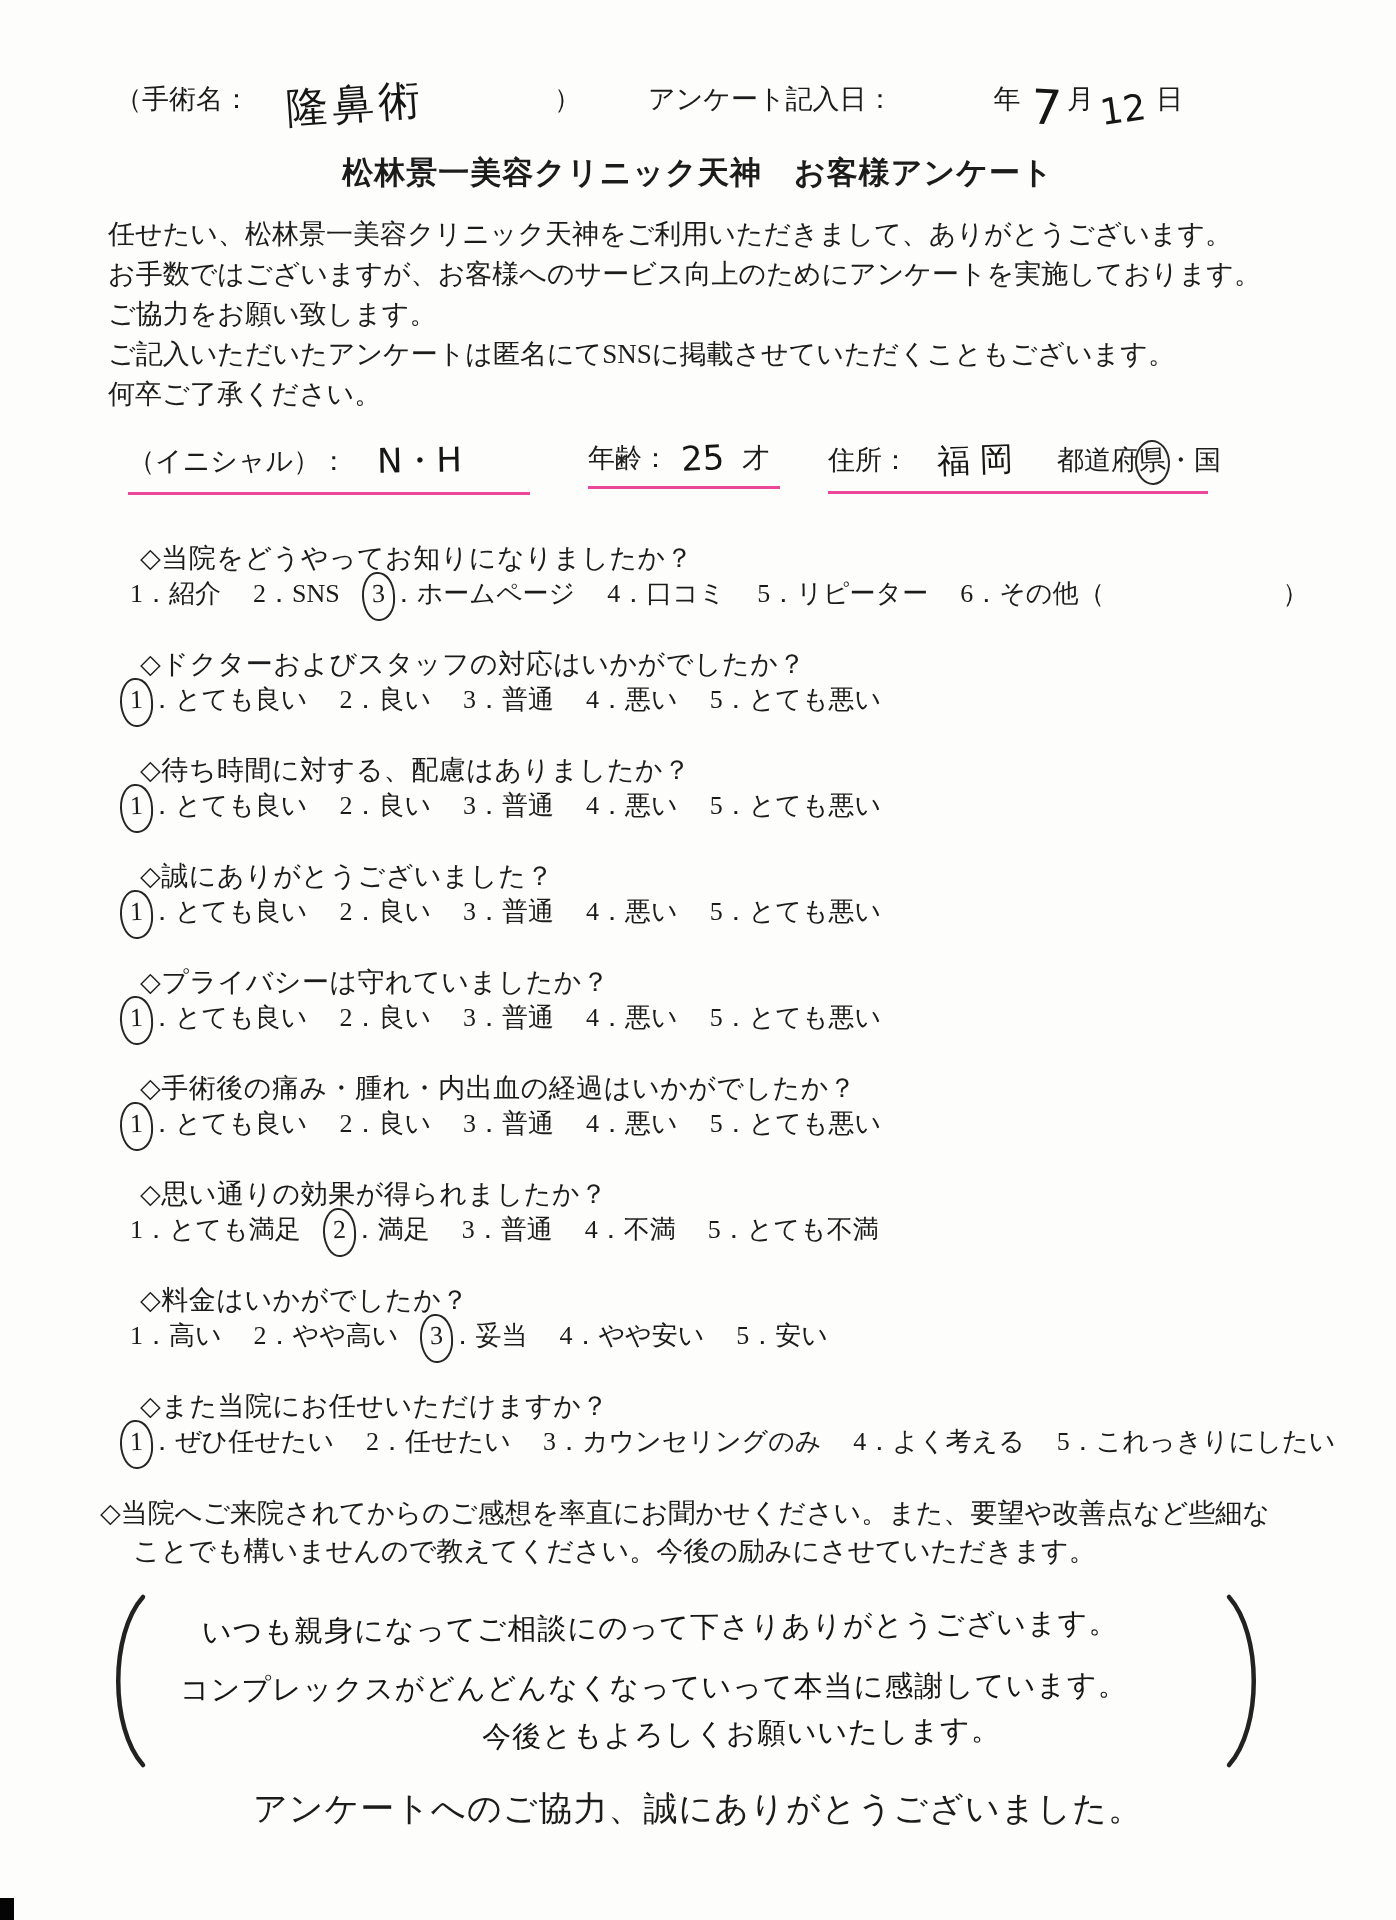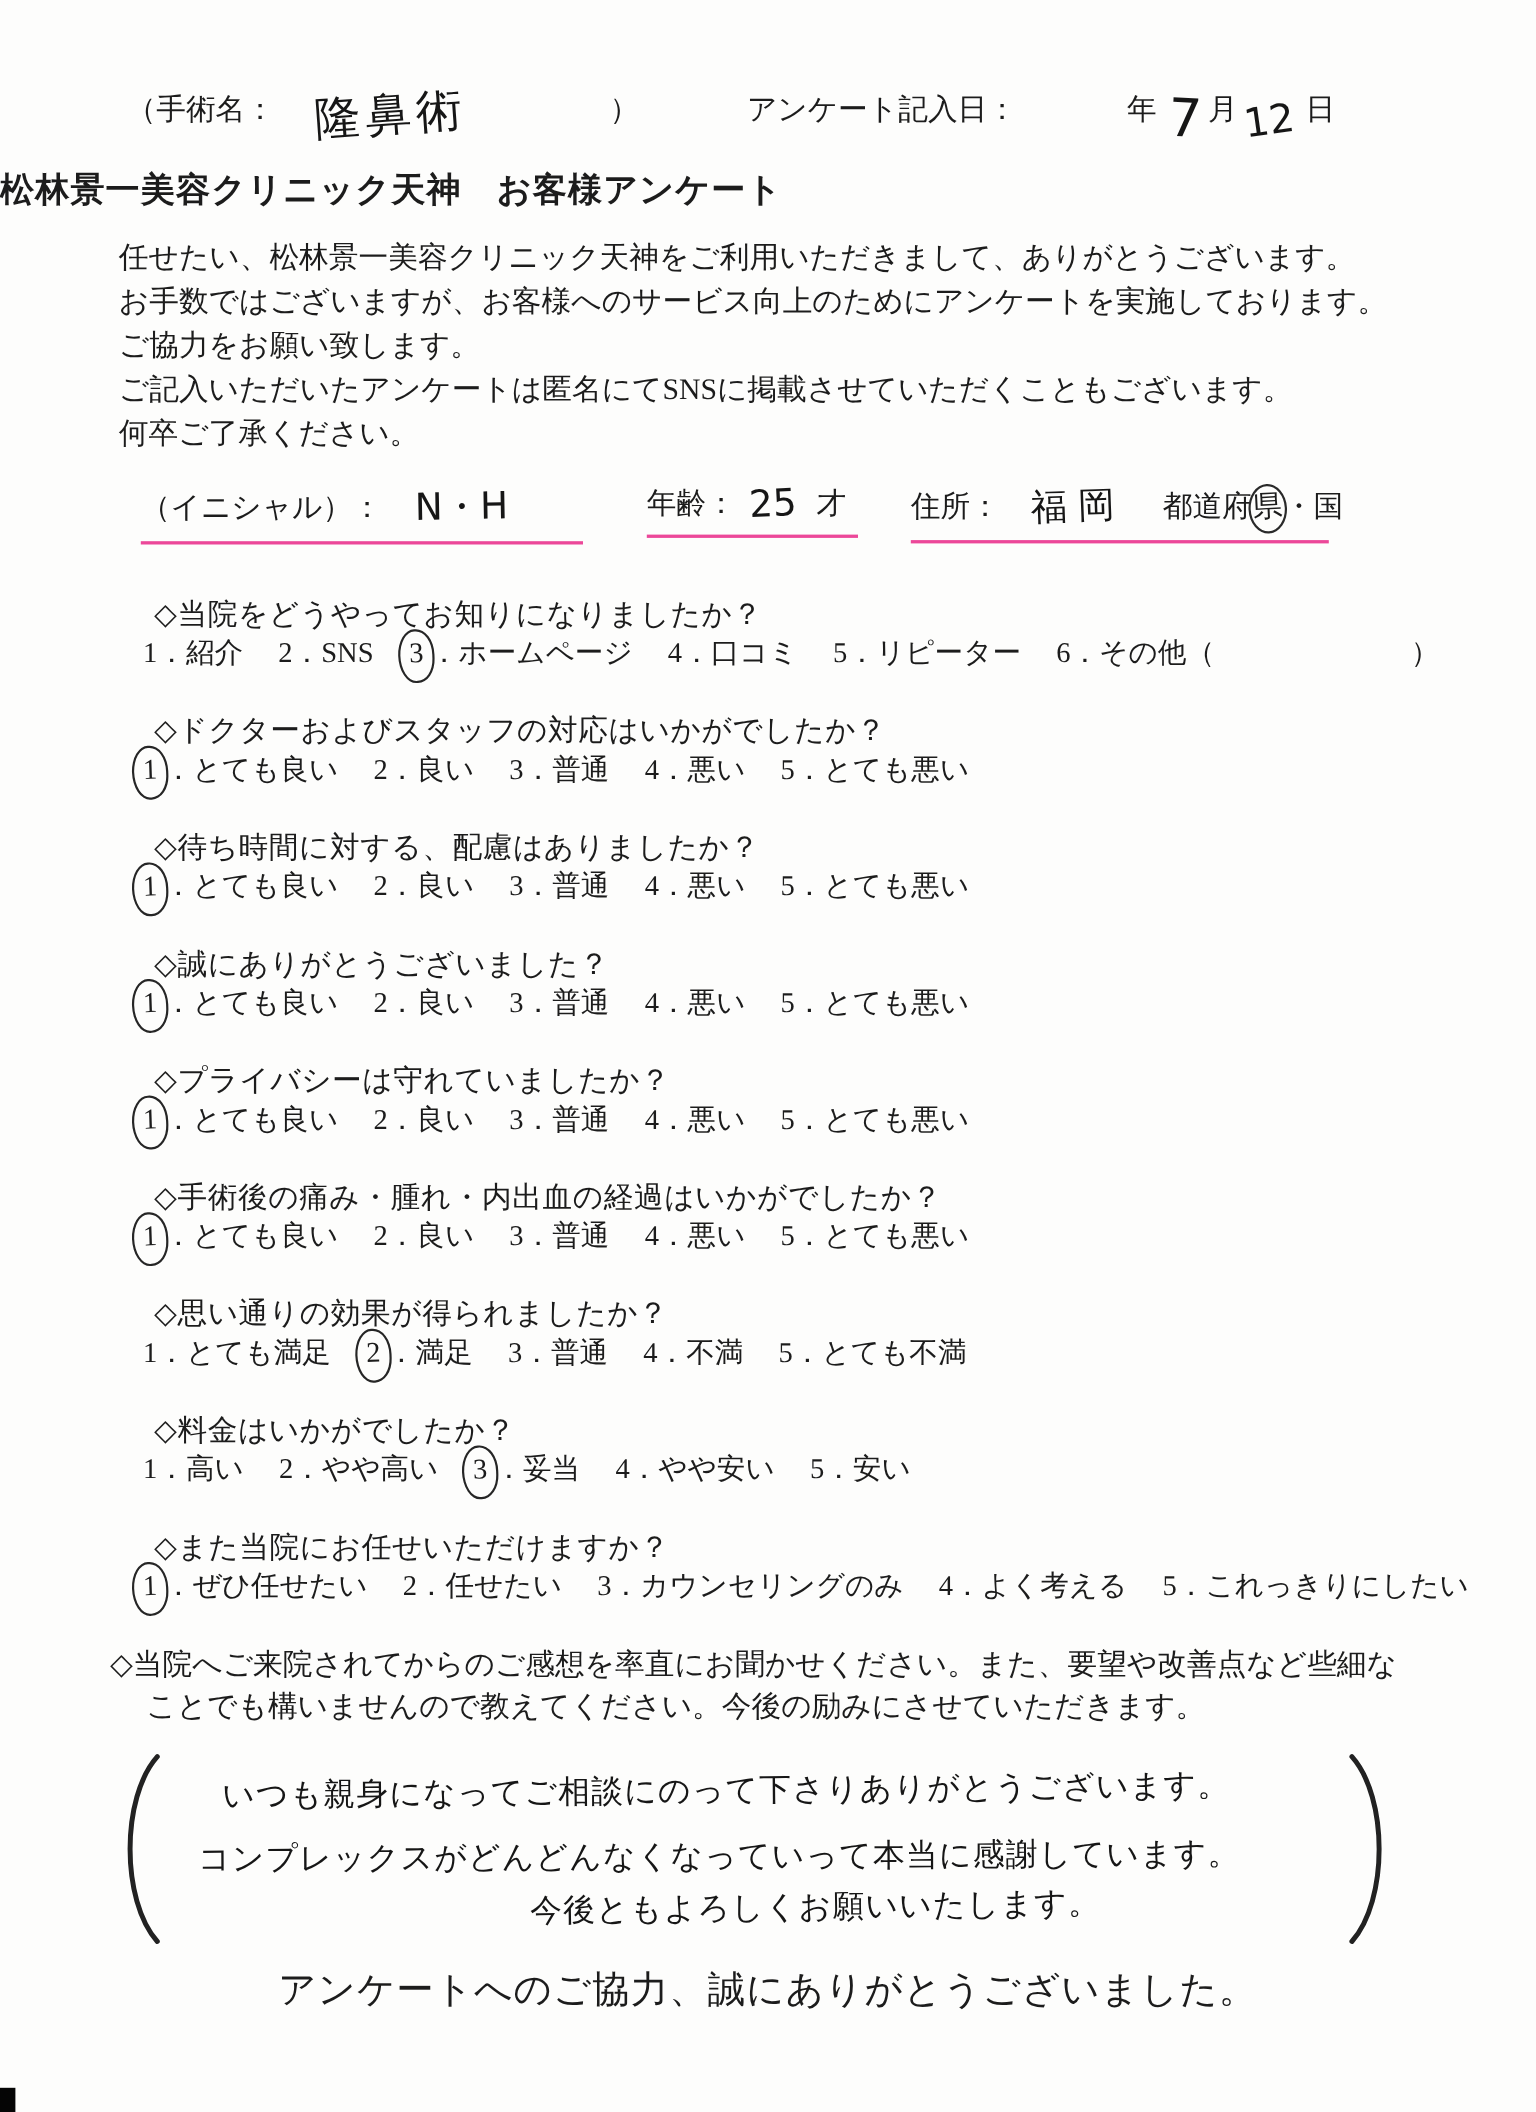--- a/index.html
+++ b/index.html
@@ -6,27 +6,27 @@
   .page{
     position:relative;width:1396px;height:1920px;margin:0 auto;
     background:#fdfdfc;color:#1c1c1c;overflow:hidden;
     font-family:"Liberation Serif","DejaVu Serif",serif;
   }
   .hw{font-family:"DejaVu Sans",sans-serif;color:#161616;}
   
   .header-row{position:absolute;top:76px;left:115px;white-space:nowrap;font-size:27px;}
   .surgery-value{display:inline-block;font-size:42px;margin-left:36px;transform:rotate(-4deg);vertical-align:-10px;letter-spacing:4px;}
   .surgery-close{margin-left:130px;}
-  .date-label{margin-left:98px;}
+  .date-label{margin-left:67px;}
   .year-suffix{margin-left:100px;}
   .month-value{display:inline-block;font-size:48px;margin:0 4px 0 10px;transform:rotate(3deg);vertical-align:-16px;}
   .month-suffix{margin-left:2px;}
   .day-value{display:inline-block;font-size:36px;margin:0 10px 0 6px;transform:rotate(-8deg);vertical-align:-14px;}
   
-  .page-title{position:absolute;top:152px;width:100%;font-size:31px;font-weight:bold;letter-spacing:1px;}
+  .page-title{position:absolute;top:152px;width:100%;text-align:center;font-size:31px;font-weight:bold;letter-spacing:1px;}
   
   .intro{position:absolute;top:214px;left:108px;font-size:27px;line-height:40px;}
   
   .profile-row{position:absolute;top:438px;left:0;width:100%;font-size:27px;}
   .seg{position:absolute;border-bottom:3px solid #ec4899;padding-bottom:8px;white-space:nowrap;}
   .seg-initial{left:128px;width:402px;}
   .seg-age{left:588px;width:192px;}
   .seg-address{left:828px;width:380px;}
   .initial-value{font-size:34px;margin-left:30px;display:inline-block;transform:rotate(-1deg);vertical-align:-2px;}
   .age-value{font-size:34px;margin:0 18px 0 12px;display:inline-block;transform:rotate(-3deg);vertical-align:-3px;}

